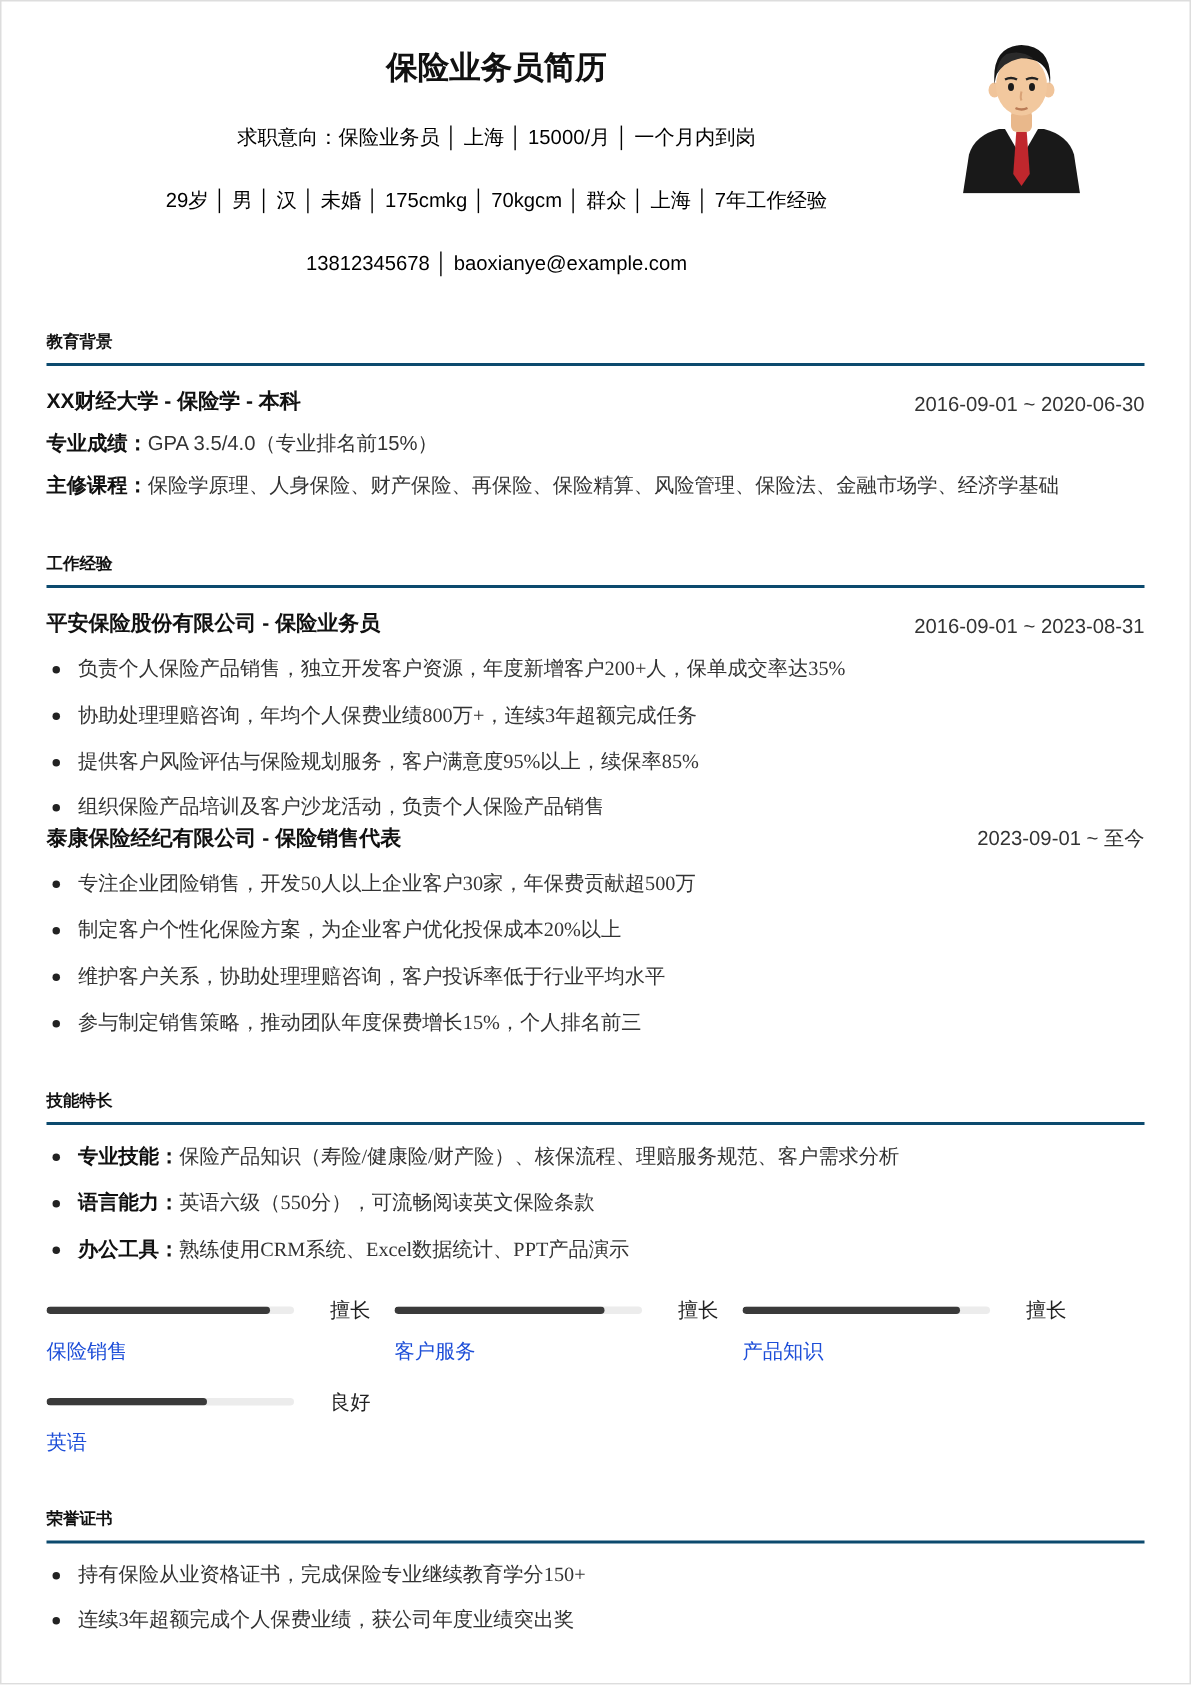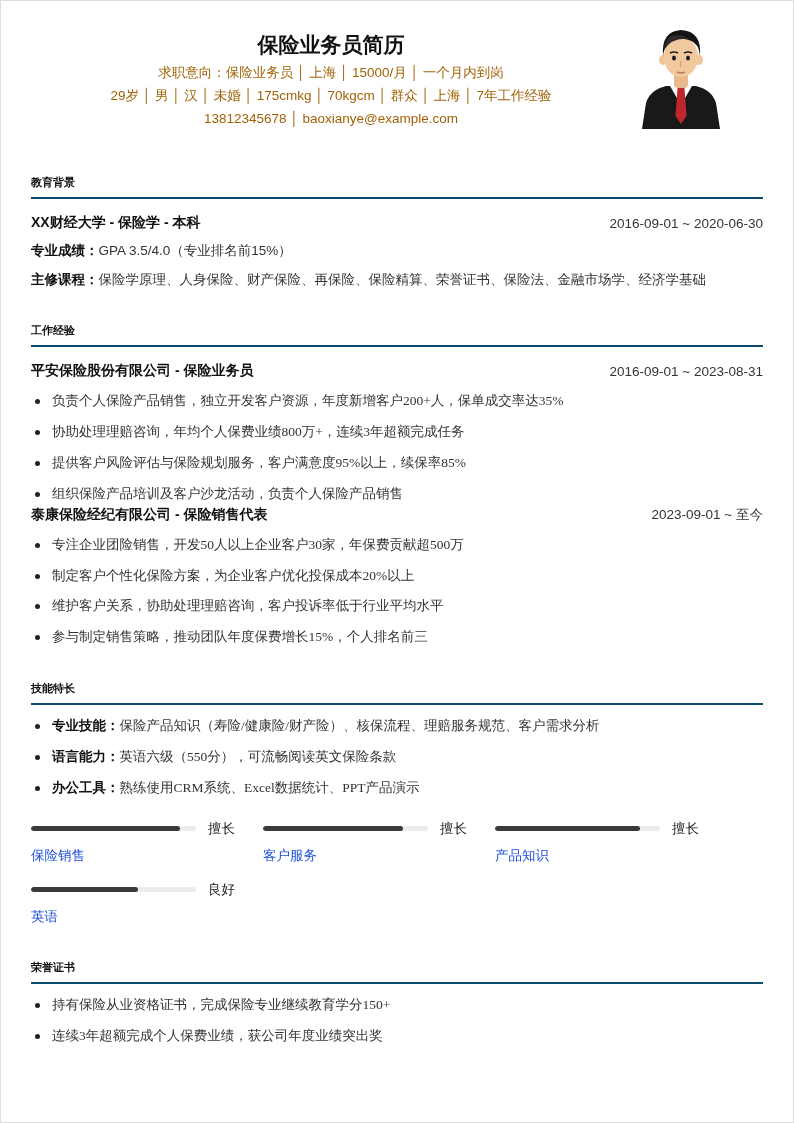--- a/index.html
+++ b/index.html
@@ -8,44 +8,44 @@
     width: 794px; height: 1123px; margin: 0 auto;
     background: #fff; border: 1px solid #ddd;
     padding: 22px 30px 0 30px; overflow: hidden;
     font-family: "Liberation Sans", "DejaVu Sans", sans-serif;
     color: #333;
   }
   
   .header { position: relative; min-height: 118px; }
   .header-text { margin-right: 132px; text-align: center; }
   .resume-title { font-size: 21px; font-weight: bold; color: #111; padding-top: 8px; }
-  .info-line { font-size: 13.5px; color: #a16207; margin-top: 5px; line-height: 1.35; }
+  .info-line { font-size: 13.5px; color: #000000; margin-top: 24px; line-height: 1.35; }
   .photo {
     position: absolute; top: 0; right: 38px; width: 88px; height: 106px;
     background: #fff; overflow: hidden;
   }
   
   .section-heading {
     margin-top: 34px; font-size: 11px; font-weight: bold; color: #111;
     border-bottom: 2px solid #0c4a6e; padding-bottom: 7px;
   }
-  .entry-head { display: flex; justify-content: space-between; align-items: center; margin-top: 15px; }
+  .entry-head { display: flex; justify-content: space-between; align-items: flex-end; margin-top: 15px; }
   .entry-title { font-size: 14px; font-weight: bold; color: #111; }
   .entry-date { font-size: 13.5px; color: #333; }
   .edu-line { margin-top: 9px; font-size: 13.5px; line-height: 1.45; }
   .lbl { font-weight: bold; color: #111; }
   .bullet { display: flex; margin-top: 12px; font-size: 13.5px; line-height: 1.4; font-family: Liberation Serif, serif; }
   .dot { flex: 0 0 auto; width: 5px; height: 5px; border-radius: 50%; background: #222; margin: 7px 12px 0 4px; }
   
   .bars-grid { display: grid; grid-template-columns: 216px 216px 216px; column-gap: 16px; row-gap: 16px; margin-top: 22px; }
   .bar-item { }
   .bar-row { display: flex; align-items: center; }
   .bar-track { width: 165px; height: 5px; border-radius: 3px; background: #ececec; overflow: hidden; }
   .bar-fill { height: 100%; border-radius: 3px; background: #3a3a3a; }
-  .bar-level { font-size: 13.5px; color: #222; margin-left: 12px; }
+  .bar-level { font-size: 13.5px; color: #222; margin-left: 24px; }
   .bar-name { font-size: 13.5px; color: #1d4ed8; margin-top: 9px; }
 </style>
 </head>
 <body>
 
 <div class="page">
 
   <div class="header">
     <div class="header-text">
       <div class="resume-title">保险业务员简历</div>
@@ -87,21 +87,21 @@
 
   <div class="section-heading">教育背景</div>
   <div class="entry-head">
     <span class="entry-title">XX财经大学 - 保险学 - 本科</span>
     <span class="entry-date">2016-09-01 ~ 2020-06-30</span>
   </div>
   <div class="edu-line">
     <span class="lbl">专业成绩：</span><span>GPA 3.5/4.0（专业排名前15%）</span>
   </div>
   <div class="edu-line">
-    <span class="lbl">主修课程：</span><span>保险学原理、人身保险、财产保险、再保险、保险精算、荣誉证书、保险法、金融市场学、经济学基础</span>
+    <span class="lbl">主修课程：</span><span>保险学原理、人身保险、财产保险、再保险、保险精算、风险管理、保险法、金融市场学、经济学基础</span>
   </div>
 
   <div class="section-heading">工作经验</div>
 
   <div class="entry-head">
     <span class="entry-title">平安保险股份有限公司 - 保险业务员</span>
     <span class="entry-date">2016-09-01 ~ 2023-08-31</span>
   </div>
   <div class="bullet">
       <span class="dot"></span>

